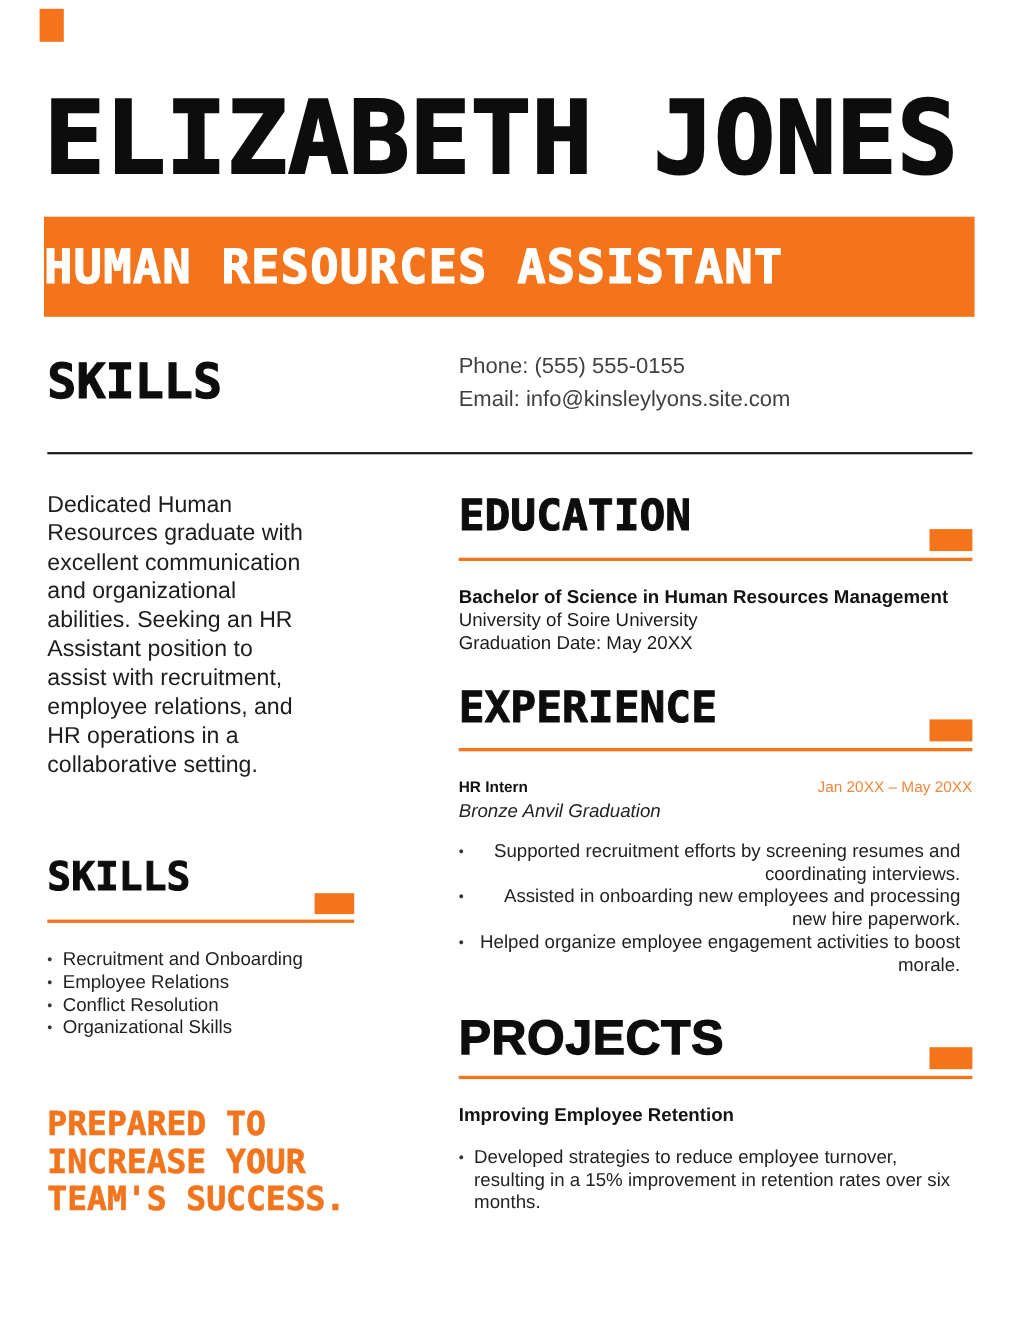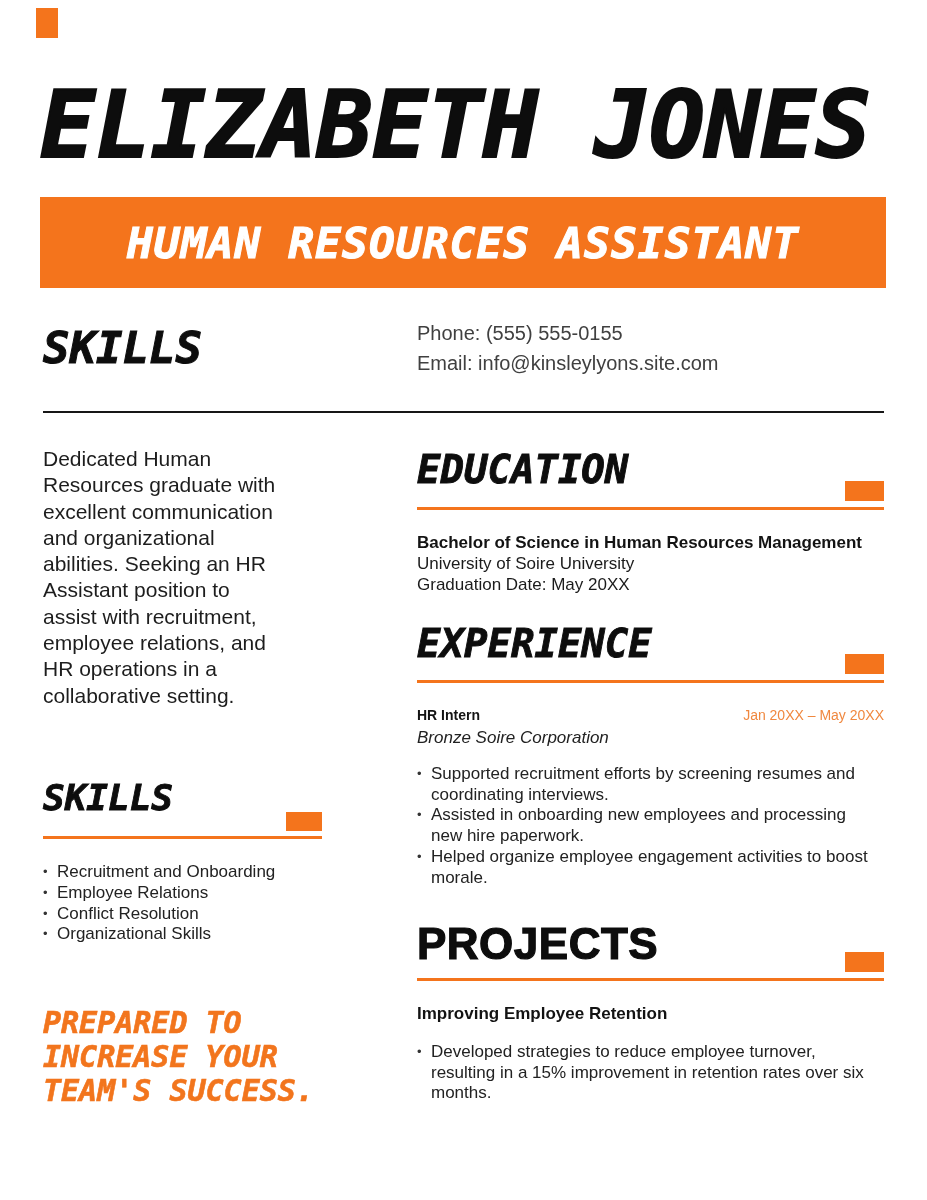--- a/index.html
+++ b/index.html
@@ -5,35 +5,35 @@
   html,body{margin:0;padding:0;background:#e8e8e8;}
   .page{
     position:relative;
     width:927px;height:1200px;
     background:#ffffff;
     font-family:"Liberation Sans", sans-serif;
     color:#1e1e1e;
     overflow:hidden;
     margin:0 auto;
   }
-  .mono{font-family:"DejaVu Sans Mono", monospace;font-weight:bold;font-style:italic;}
+  .mono{font-family:"DejaVu Sans Mono", monospace;font-weight:bold;}
 
   .corner-square{position:absolute;left:36px;top:8px;width:22px;height:30px;background:#F4741C;}
 
   .name{
     position:absolute;left:40px;top:78px;
     font-size:92px;line-height:96px;color:#0d0d0d;
     -webkit-text-stroke:2px #0d0d0d;
     letter-spacing:0px;white-space:nowrap;
   }
 
   .banner{
     position:absolute;left:40px;top:197px;width:846px;height:91px;
     background:#F4741C;
-    display:flex;align-items:center;justify-content:center;
+    display:flex;align-items:center;justify-content:flex-start;
   }
   .banner-text{
     font-size:43px;color:#ffffff;-webkit-text-stroke:1px #ffffff;
     letter-spacing:1px;white-space:nowrap;
   }
 
   .contact-heading{
     position:absolute;left:43px;top:318px;
     font-size:44px;line-height:60px;color:#0d0d0d;
     -webkit-text-stroke:1px #0d0d0d;white-space:nowrap;
@@ -90,21 +90,21 @@
   .exp-role-row{
     position:absolute;left:417px;top:705px;width:467px;
     display:flex;justify-content:space-between;align-items:flex-start;
     font-size:14px;line-height:21px;
   }
   .exp-dates{color:#F0883F;}
   .exp-company{position:absolute;left:417px;top:727px;font-size:17px;line-height:21px;font-style:italic;color:#222;}
   .exp-bullets{
     position:absolute;left:417px;top:764px;width:456px;
     font-size:17px;line-height:20.7px;color:#222222;
-    list-style:none;margin:0;padding:0;
+    list-style:none;margin:0;padding:0;text-align:right;
   }
 
   .proj-heading{
     left:417px;top:916px;
     font-family:"Liberation Sans", sans-serif;font-weight:bold;
     font-size:44px;line-height:56px;letter-spacing:0.5px;
     -webkit-text-stroke:1.2px #0d0d0d;
   }
   .proj-square{left:845px;top:952px;width:39px;height:20px;}
   .proj-line{left:417px;top:978px;width:467px;}
@@ -166,21 +166,21 @@
     <div>Graduation Date: May 20XX</div>
   </div>
 
   <div class="sec-heading mono exp-heading">EXPERIENCE</div>
   <div class="sec-square exp-square"></div>
   <div class="sec-line exp-line"></div>
   <div class="exp-role-row">
     <span class="bold-line">HR Intern</span>
     <span class="exp-dates">Jan 20XX – May 20XX</span>
   </div>
-  <div class="exp-company">Bronze Soire Corporation</div>
+  <div class="exp-company">Bronze Anvil Graduation</div>
   <ul class="exp-bullets blist">
     <li>Supported recruitment efforts by screening resumes and coordinating interviews.</li>
     <li>Assisted in onboarding new employees and processing new hire paperwork.</li>
     <li>Helped organize employee engagement activities to boost morale.</li>
   </ul>
 
   <div class="sec-heading proj-heading">PROJECTS</div>
   <div class="sec-square proj-square"></div>
   <div class="sec-line proj-line"></div>
   <div class="proj-title">Improving Employee Retention</div>

